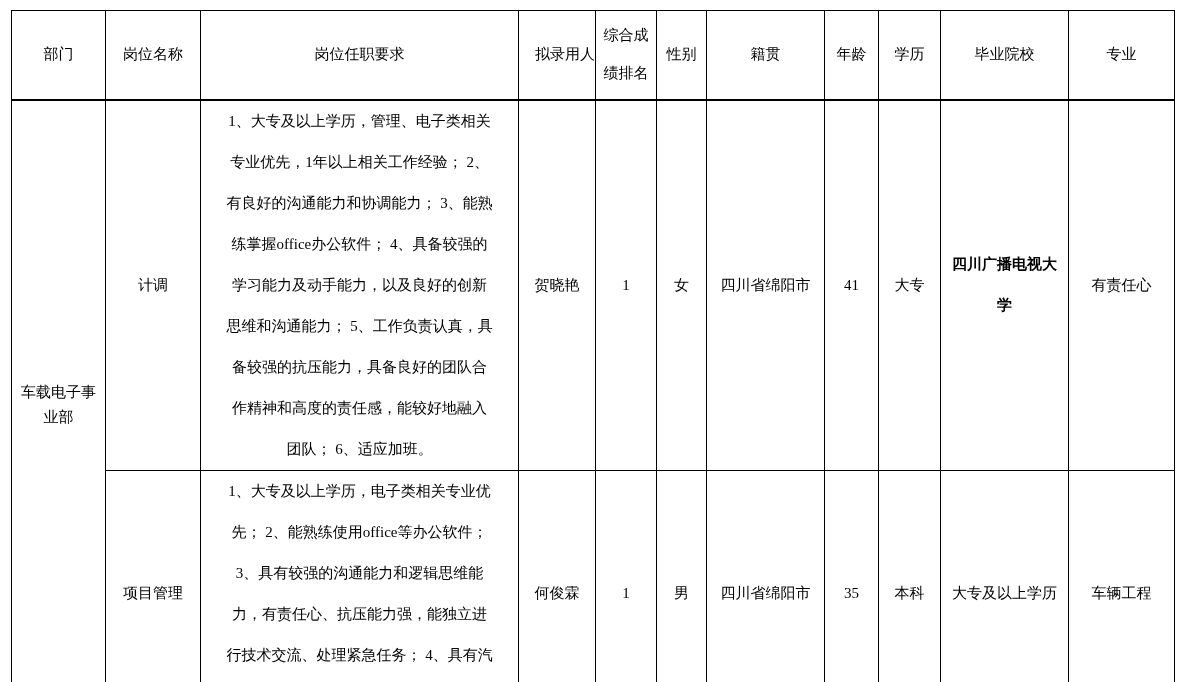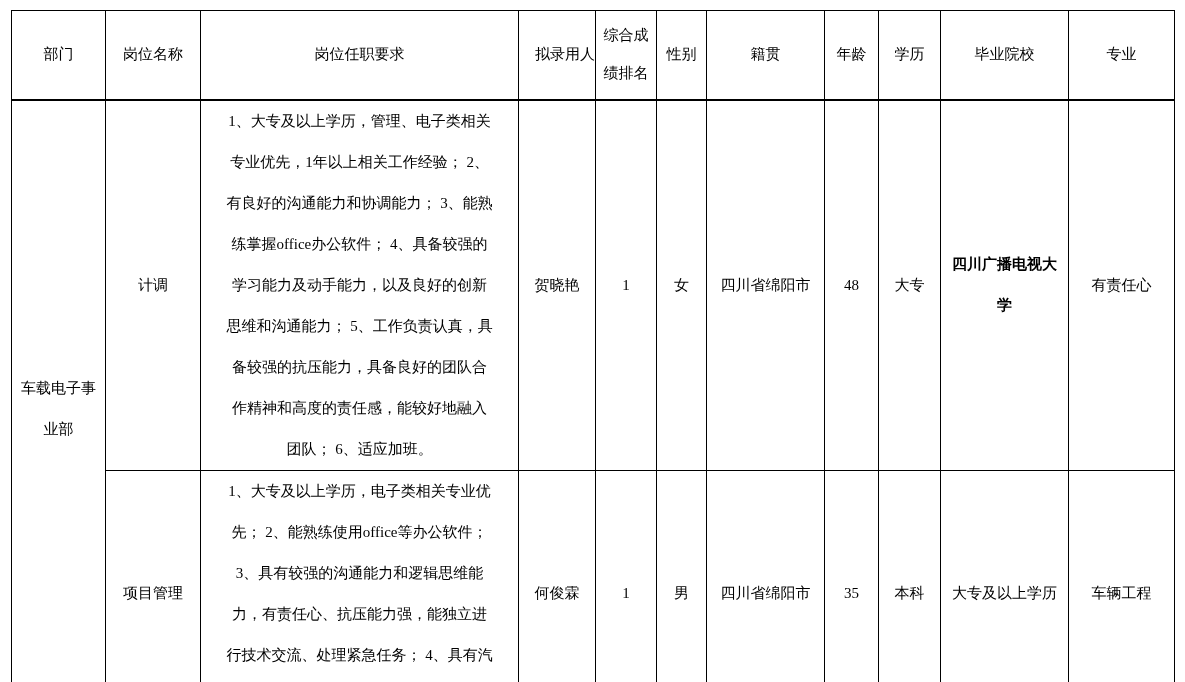--- a/index.html
+++ b/index.html
@@ -39,21 +39,21 @@
   .grid tbody tr.row-1 { height: 331px; }
   .grid tbody tr.row-2 { height: 243px; }
 
   td.req {
     line-height: 41px;
     padding: 0 24px;
     text-align: center;
   }
   th.nowrap { white-space: nowrap; padding: 16px; }
   .wrap-3 { display: inline-block; max-width: 52px;  line-height: 38px; }
-  .wrap-5 { display: inline-block; max-width: 82px;  line-height: 41px; }
+  .wrap-5 { display: inline-block; max-width: 82px;  line-height: 25px; }
   .wrap-7 { display: inline-block; max-width: 114px; line-height: 41px; font-weight: bold; }
 </style>
 </head>
 <body>
 
 <div class="sheet">
   <table class="grid">
     <colgroup>
       <col style="width:94px">
         <col style="width:95px">
@@ -84,21 +84,21 @@
     </thead>
     <tbody>
       <tr class="row-1">
         <td rowspan="2"><span class="wrap-5">车载电子事业部</span></td>
         <td>计调</td>
         <td class="req">1、大专及以上学历，管理、电子类相关专业优先，1年以上相关工作经验； 2、有良好的沟通能力和协调能力； 3、能熟练掌握office办公软件； 4、具备较强的学习能力及动手能力，以及良好的创新思维和沟通能力； 5、工作负责认真，具备较强的抗压能力，具备良好的团队合作精神和高度的责任感，能较好地融入团队； 6、适应加班。</td>
         <td>贺晓艳</td>
         <td>1</td>
         <td>女</td>
         <td>四川省绵阳市</td>
-        <td>48</td>
+        <td>41</td>
         <td>大专</td>
         <td><span class="wrap-7">四川广播电视大学</span></td>
         <td>有责任心</td>
       </tr>
       <tr class="row-2">
         <td>项目管理</td>
         <td class="req">1、大专及以上学历，电子类相关专业优先； 2、能熟练使用office等办公软件； 3、具有较强的沟通能力和逻辑思维能力，有责任心、抗压能力强，能独立进行技术交流、处理紧急任务； 4、具有汽车电子类项目管理经验优先考虑。</td>
         <td>何俊霖</td>
         <td>1</td>
         <td>男</td>

